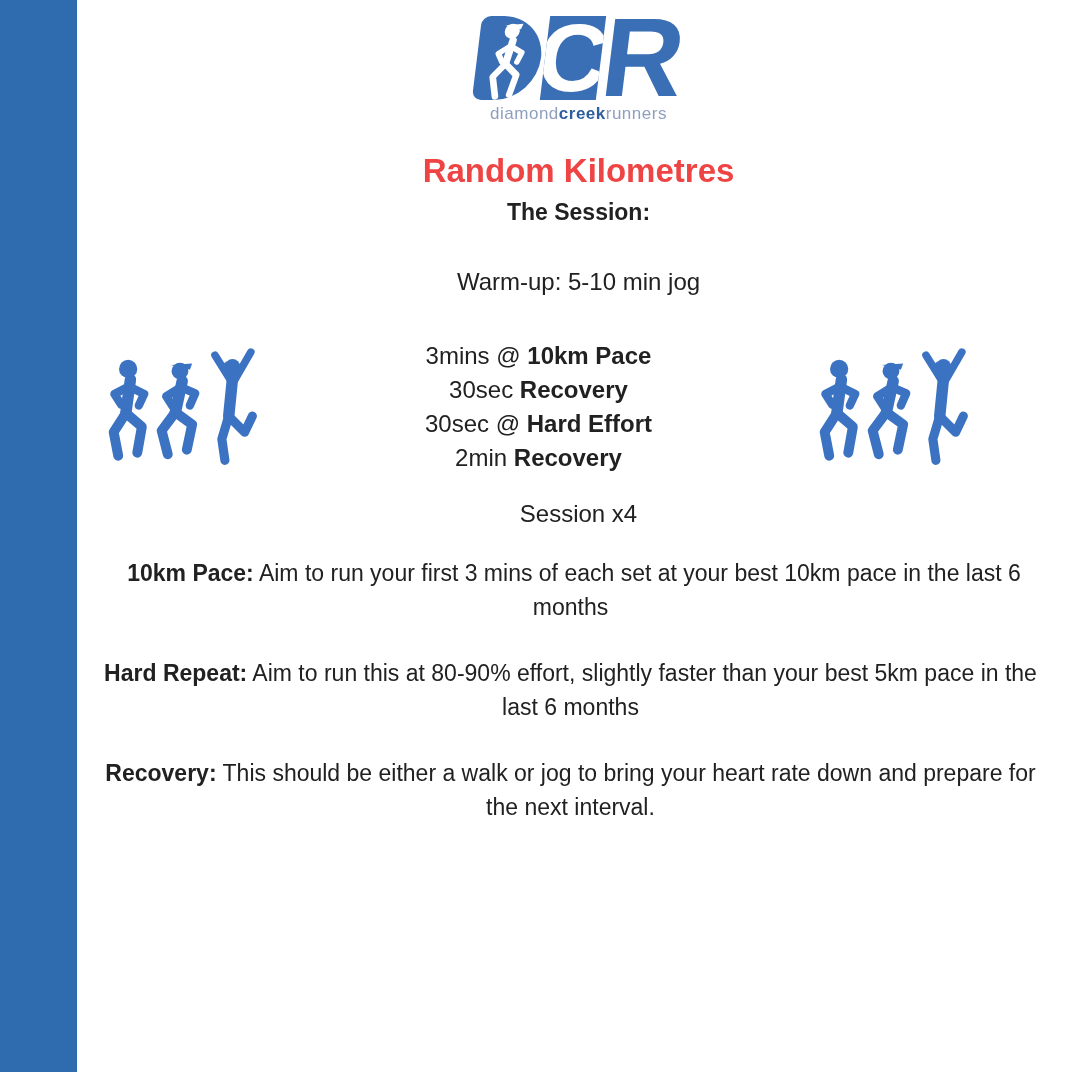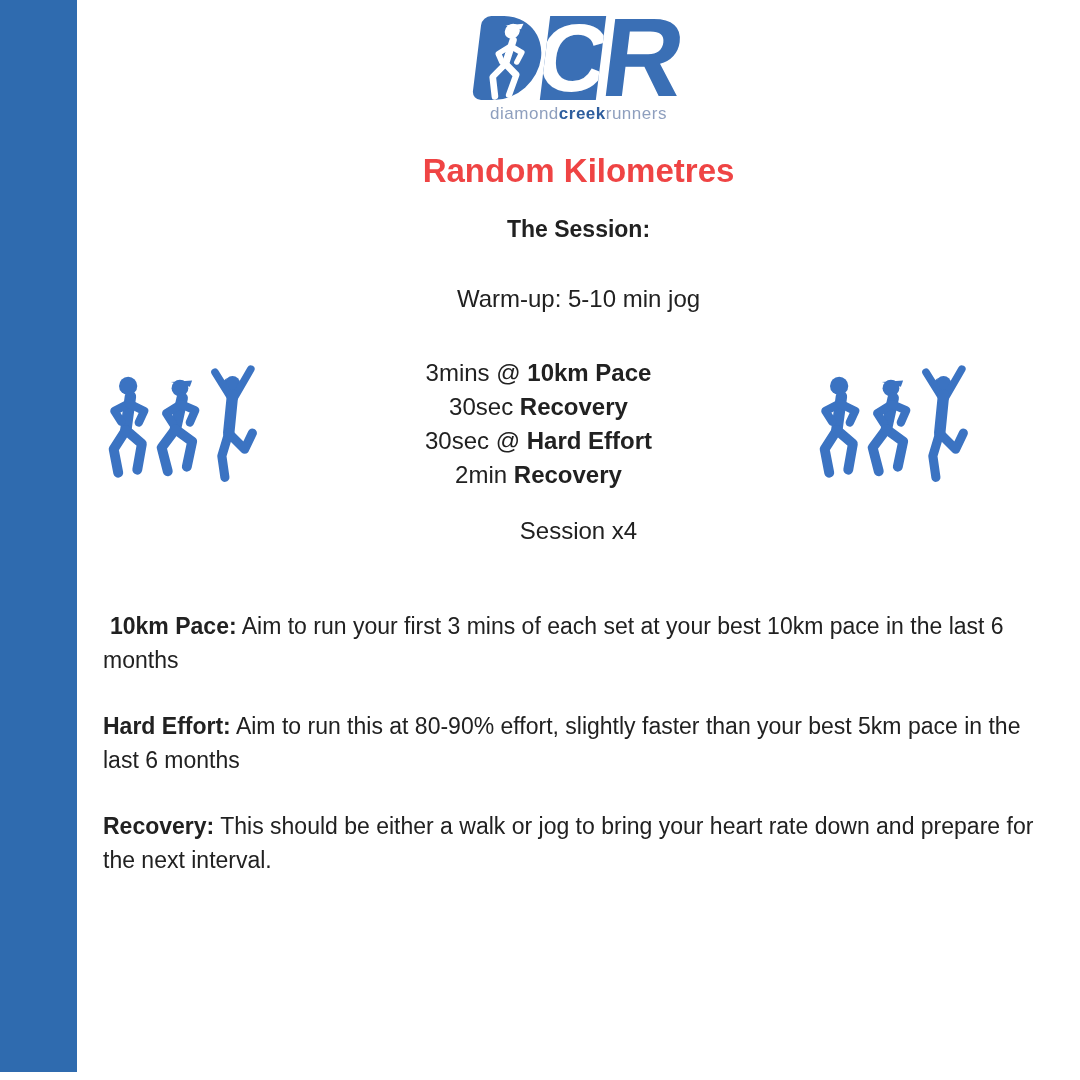--- a/index.html
+++ b/index.html
@@ -35,36 +35,36 @@
     font-size:112px; line-height:84px; font-weight:bold; color:#3A6FB5;
     margin-left:2px; letter-spacing:-4px;
   }
   .tagline { margin-top:4px; font-size:17px; letter-spacing:0.5px; color:#8E9FBE; }
   .tagline b { color:#2E5E9E; }
 
   
   .title { margin-top:28px; font-size:33px; font-weight:bold; color:#ef4444; }
   .intro { margin-top:30px; font-size:23px; line-height:34px; max-width:935px;
            margin-left:auto; margin-right:auto; }
-  .session-heading { margin-top:26px; font-size:23px; font-weight:bold; }
+  .session-heading { margin-top:9px; font-size:23px; font-weight:bold; }
   .warmup { margin-top:42px; font-size:24px;text-align:center; }
 
   
   .mid-row {
     margin-top:36px; display:grid; grid-template-columns:160px 1fr 160px;
     align-items:center; padding-right:80px;
   }
   .intervals { font-size:24px; line-height:34px; }
   .runner-trio { width:160px; height:150px; }
 
   .repeat { margin-top:18px; font-size:24px; }
   .cooldown { margin-top:36px; font-size:24px; }
 
   
-  .notes { margin-top:64px; text-align:left; max-width:935px; }
+  .notes { margin-top:28px; text-align:center; max-width:935px; }
   .note { font-size:23px; line-height:34px; margin-bottom:32px; }
   .note:first-child { text-indent:7px; }
 </style>
 </head>
 <body>
 
 <div class="canvas">
 
   <div class="accent-bar"></div>
 
@@ -141,18 +141,18 @@
       </div>
       <svg class="runner-trio" viewBox="0 0 210 160">
         <use href="#trio"></use>
       </svg>
     </div>
 
     <div class="repeat">Session x4</div>
 
     <div class="notes">
       <p class="note"><b>10km Pace:</b><span> Aim to run your first 3 mins of each set at your best 10km pace in the last 6 months</span></p>
-      <p class="note"><b>Hard Effort:</b><span> Aim to run this at 80-90% effort, slightly faster than your best 5km pace in the last 6 months</span></p>
+      <p class="note"><b>Hard Repeat:</b><span> Aim to run this at 80-90% effort, slightly faster than your best 5km pace in the last 6 months</span></p>
       <p class="note"><b>Recovery:</b><span> This should be either a walk or jog to bring your heart rate down and prepare for the next interval.</span></p>
     </div>
 
   </div>
 </div>
 
 </body></html>

